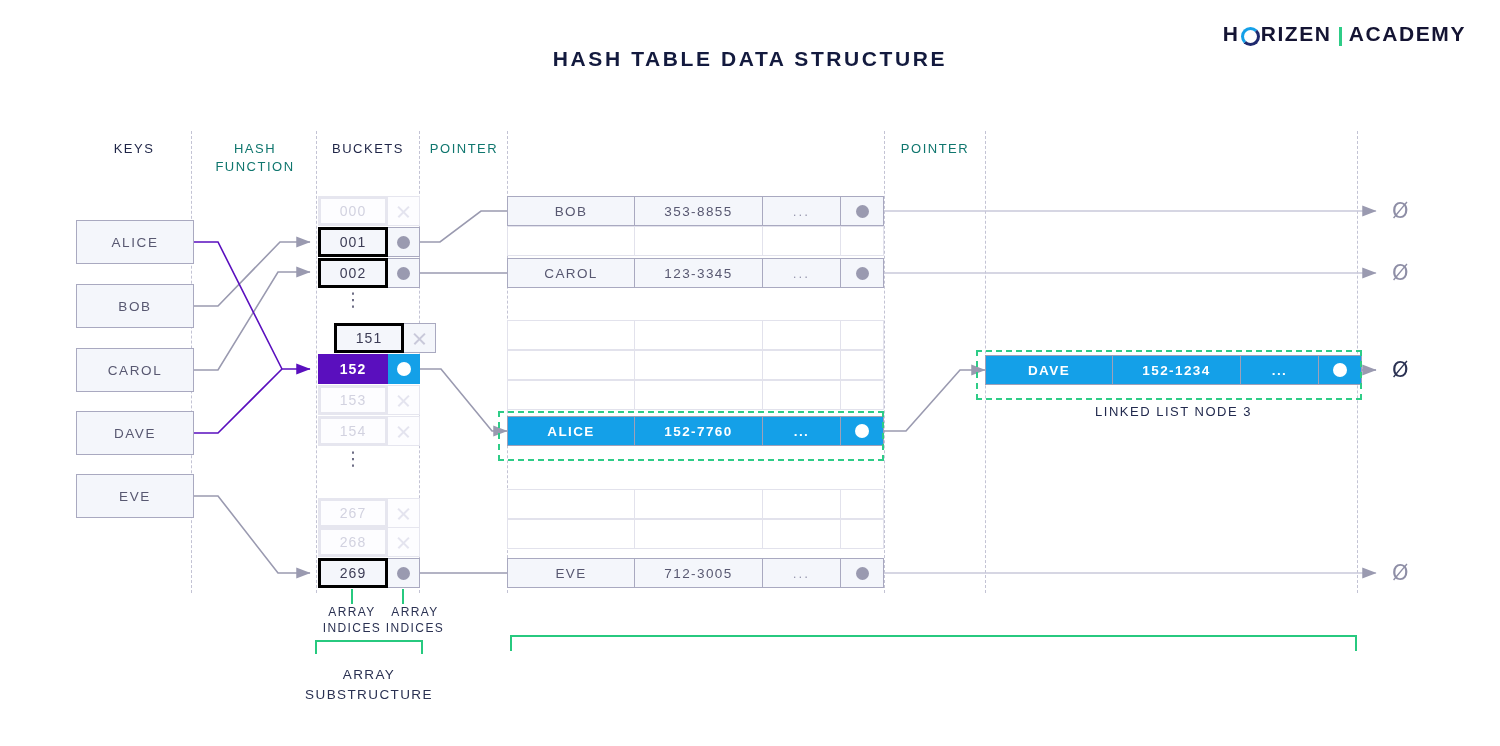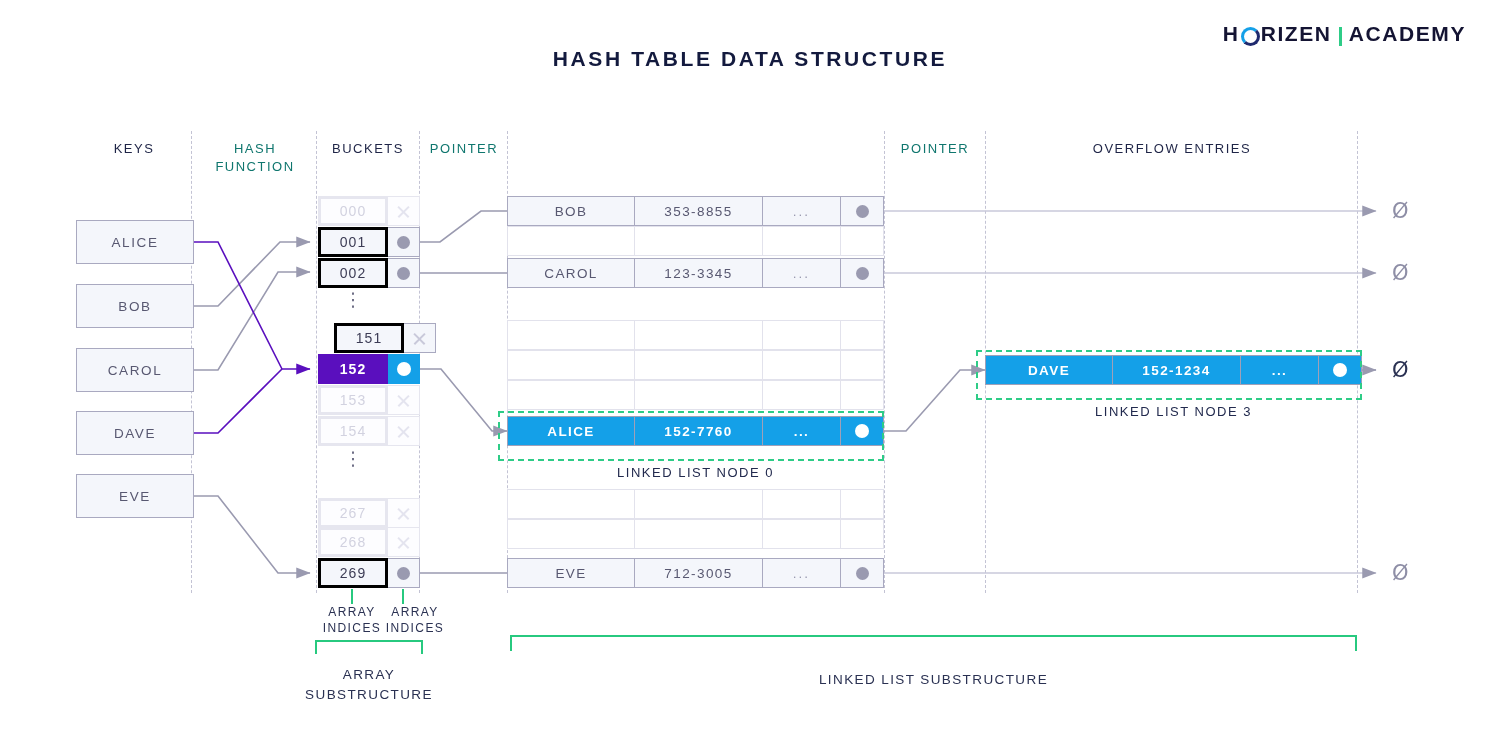--- a/index.html
+++ b/index.html
@@ -243,21 +243,20 @@
   <div class="vguide" style="left:884px; top:131px; height:462px;"></div>
   <div class="vguide" style="left:985px; top:131px; height:462px;"></div>
   <div class="vguide" style="left:1357px; top:131px; height:462px;"></div>
 
   <div class="col-head" style="left:75px; top:140px; width:118px;">KEYS</div>
   <div class="col-head muted" style="left:200px; top:140px; width:110px;">HASH</div>
   <div class="col-head muted" style="left:196px; top:158px; width:118px;">FUNCTION</div>
   <div class="col-head" style="left:318px; top:140px; width:100px;">BUCKETS</div>
   <div class="col-head muted" style="left:420px; top:140px; width:88px;">POINTER</div>
   <div class="col-head muted" style="left:885px; top:140px; width:100px;">POINTER</div>
-  <div class="col-head" style="left:986px; top:140px; width:372px;">OVERFLOW ENTRIES</div>
 
   <svg class="wires">
     <defs>
       <marker id="ah" markerWidth="9" markerHeight="7" refX="8.6" refY="3.5" orient="auto">
         <polygon points="0 0, 9 3.5, 0 7" fill="#9a9ab0"></polygon>
       </marker>
       <marker id="ahp" markerWidth="9" markerHeight="7" refX="8.6" refY="3.5" orient="auto">
         <polygon points="0 0, 9 3.5, 0 7" fill="#5a0fbe"></polygon>
       </marker>
     </defs>
@@ -423,21 +422,20 @@
 
   <div class="entry blue" style="left:507px; top:416px;">
     <div class="c name">ALICE</div>
     <div class="c num">152-7760</div>
     <div class="c dots">...</div>
     <div class="c pt">
         <span class="dot white"></span>
       </div>
   </div>
   <div class="node-outline" style="left:498px; top:411px; width:386px; height:50px;"></div>
-  <div class="node-label" style="left:507px; top:465px; width:377px;">LINKED LIST NODE 0</div>
 
   <div class="entry empty" style="left:507px; top:489px;">
     <div class="c name"></div>
       <div class="c num"></div>
       <div class="c dots"></div>
       <div class="c pt"></div>
   </div>
   <div class="entry empty" style="left:507px; top:519px;">
     <div class="c name"></div>
       <div class="c num"></div>
@@ -477,15 +475,14 @@
     <div>ARRAY</div>
     <div>INDICES</div>
   </div>
   <div class="bracket-up" style="left:315px; top:640px; width:108px; height:14px;"></div>
   <div class="ann big" style="left:285px; top:665px; width:168px;">
     <div>ARRAY</div>
     <div>SUBSTRUCTURE</div>
   </div>
 
   <div class="bracket-up" style="left:510px; top:635px; width:847px; height:16px;"></div>
-  <div class="ann big" style="left:510px; top:670px; width:847px;">LINKED LIST SUBSTRUCTURE</div>
 
 </div>
 
 </body></html>

